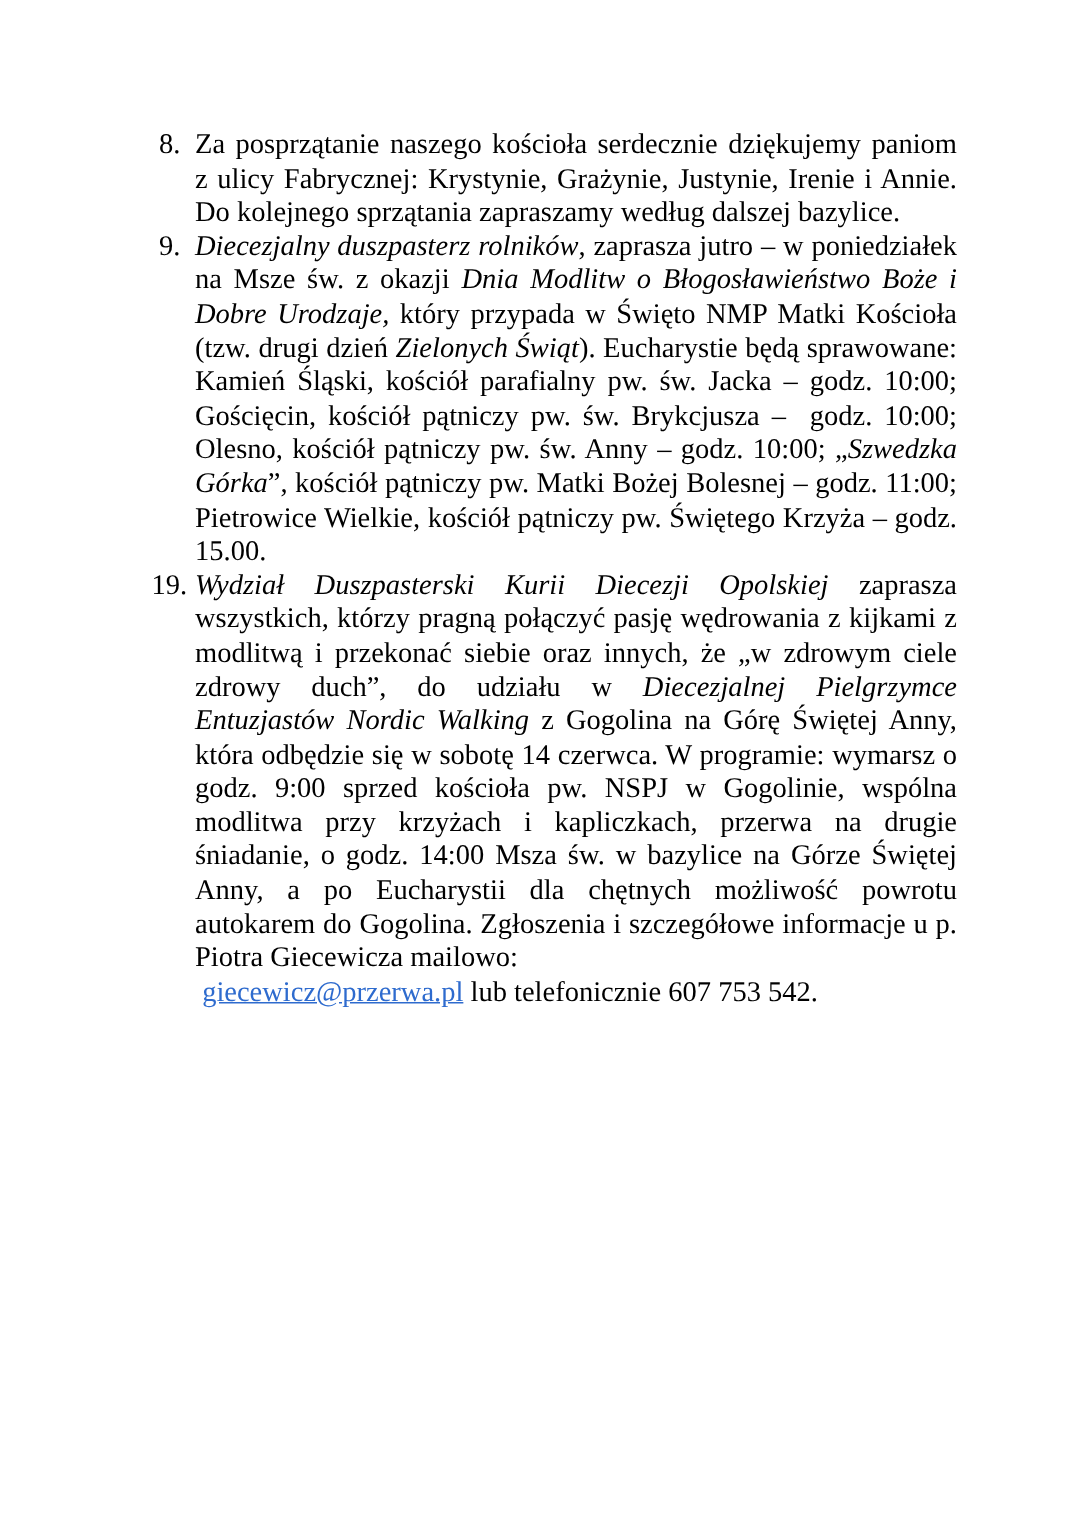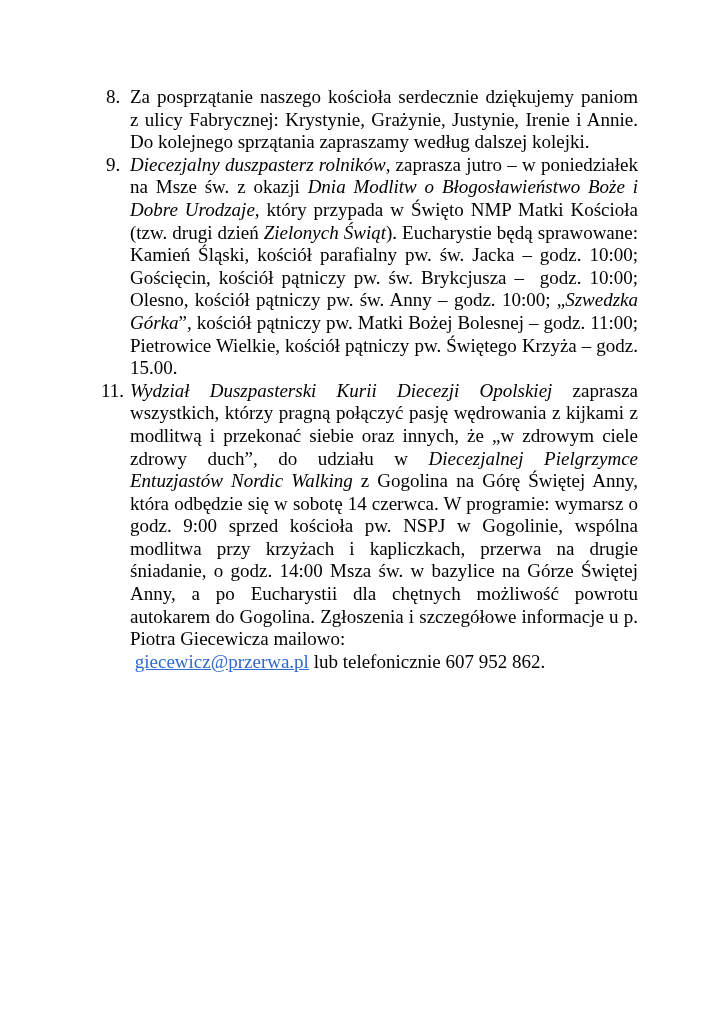--- a/index.html
+++ b/index.html
@@ -55,28 +55,28 @@
   }
 </style>
 </head>
 <body>
 
 <div class="page">
   <div class="doc">
 
     <div class="item">
       <span class="num">8.</span>
-      <div class="content"><span>Za posprzątanie naszego kościoła serdecznie dziękujemy paniom z ulicy Fabrycznej: Krystynie, Grażynie, Justynie, Irenie i Annie. Do kolejnego sprzątania zapraszamy według dalszej kolejki.</span></div>
+      <div class="content"><span>Za posprzątanie naszego kościoła serdecznie dziękujemy paniom z ulicy Fabrycznej: Krystynie, Grażynie, Justynie, Irenie i Annie. Do kolejnego sprzątania zapraszamy według dalszej bazylice.</span></div>
     </div>
 
     <div class="item">
       <span class="num">9.</span>
       <div class="content"><em>Diecezjalny duszpasterz rolników</em><span>, zaprasza jutro – w poniedziałek na Msze św. z okazji </span><em>Dnia Modlitw o Błogosławieństwo Boże i Dobre Urodzaje,</em><span> który przypada w Święto NMP Matki Kościoła (tzw. drugi dzień </span><em>Zielonych Świąt</em><span>). Eucharystie będą sprawowane: Kamień Śląski, kościół parafialny pw. św. Jacka – godz. 10:00; Gościęcin, kościół pątniczy pw. św. Brykcjusza –  godz. 10:00; Olesno, kościół pątniczy pw. św. Anny – godz. 10:00; „</span><em>Szwedzka Górka</em><span>”, kościół pątniczy pw. Matki Bożej Bolesnej – godz. 11:00; Pietrowice Wielkie, kościół pątniczy pw. Świętego Krzyża – godz. 15.00.</span></div>
     </div>
 
     <div class="item">
-      <span class="num">11.</span>
+      <span class="num">19.</span>
       <div class="content"><em>Wydział Duszpasterski Kurii Diecezji Opolskiej</em><span> zaprasza wszystkich, którzy pragną połączyć pasję wędrowania z kijkami z modlitwą i przekonać siebie oraz innych, że „w zdrowym ciele zdrowy duch”, do udziału w </span><em>Diecezjalnej Pielgrzymce Entuzjastów Nordic Walking</em><span> z Gogolina na Górę Świętej Anny, która odbędzie się w sobotę 14 czerwca. W programie: wymarsz o godz. 9:00 sprzed kościoła pw. NSPJ w Gogolinie, wspólna modlitwa przy krzyżach i kapliczkach, przerwa na drugie śniadanie, o godz. 14:00 Msza św. w bazylice na Górze Świętej Anny, a po Eucharystii dla chętnych możliwość powrotu autokarem do Gogolina. Zgłoszenia i szczegółowe informacje u p. Piotra Giecewicza mailowo:
- </span><a class="email-link" href="#">giecewicz@przerwa.pl</a><span> lub telefonicznie 607 952 862.</span></div>
+ </span><a class="email-link" href="#">giecewicz@przerwa.pl</a><span> lub telefonicznie 607 753 542.</span></div>
     </div>
 
   </div>
 </div>
 
 </body></html>

